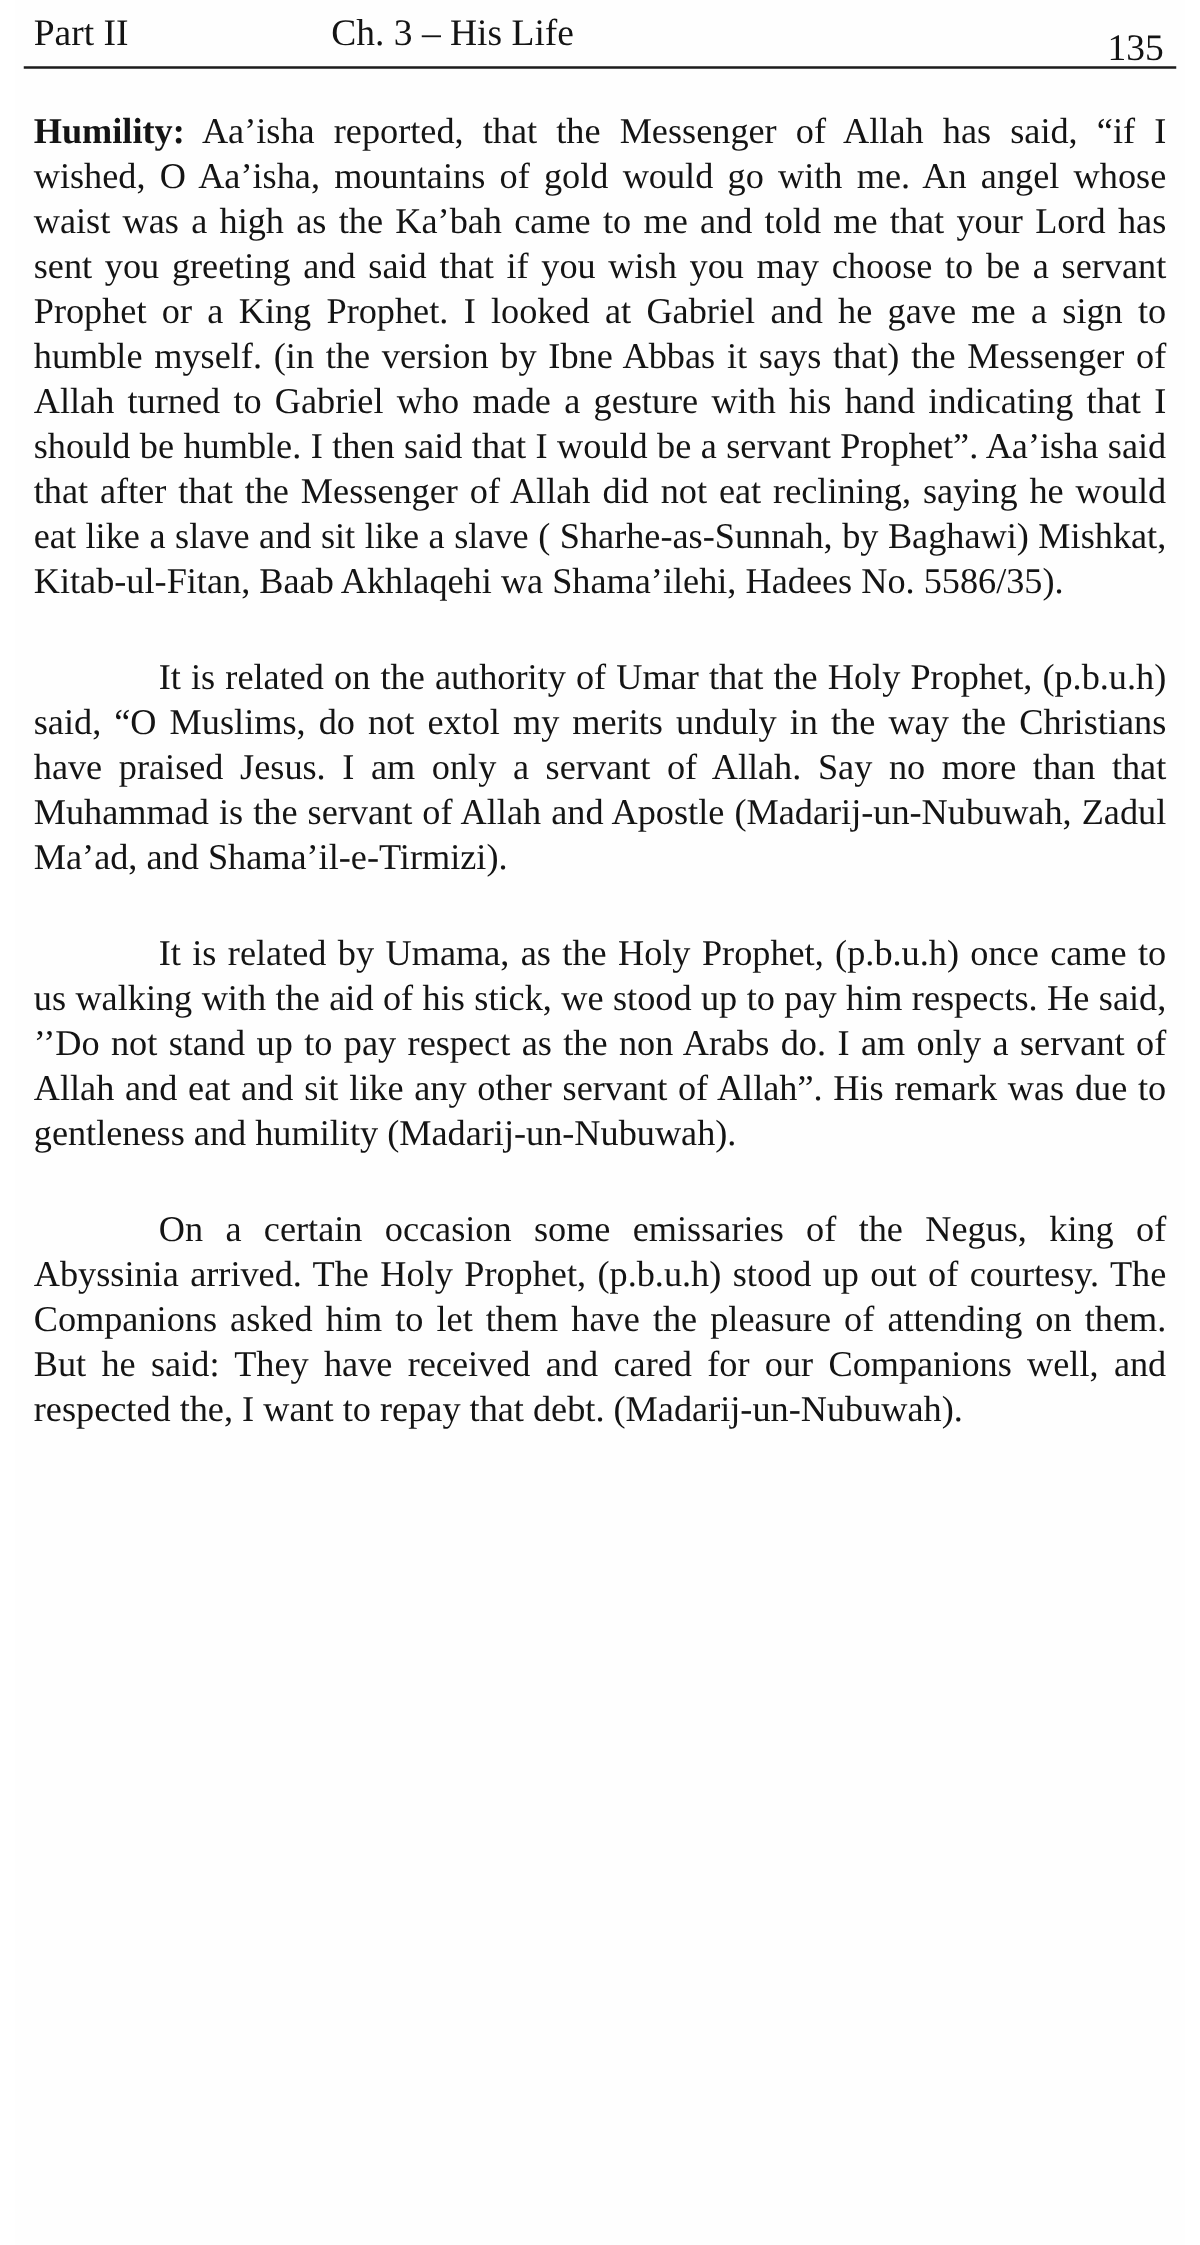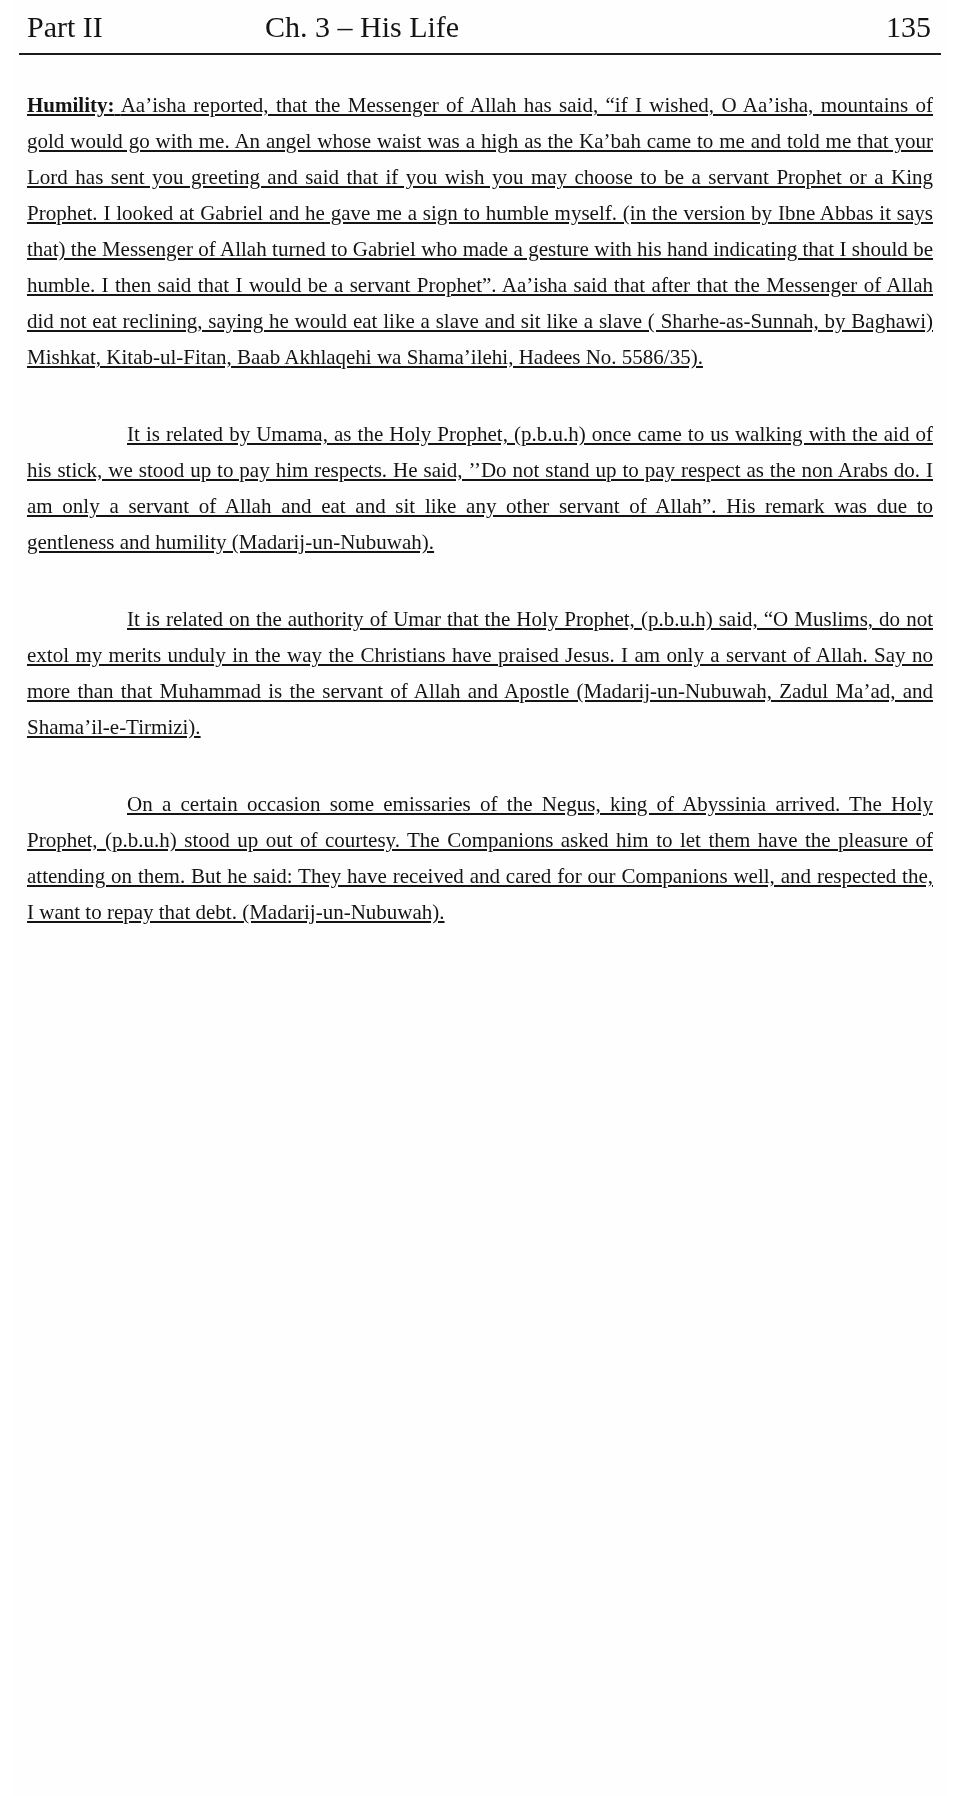--- a/index.html
+++ b/index.html
@@ -16,32 +16,31 @@
     overflow: hidden;
   }
   .page-header {
     position: relative;
     height: 42px;
     font-size: 30px;
     line-height: 38px;
   }
   .hdr-left  { position: absolute; left: 0;     top: 0; }
   .hdr-center{ position: absolute; left: 238px; top: 0; }
-  .hdr-right { position: absolute; right: 2px;  top: 0; }
+  .hdr-right { position: absolute; right: 2px;  top: 12px; }
   .rule {
     border: none;
     border-top: 2px solid #1c1c1c;
     margin: 3px -8px 0 -8px;
   }
   .body-text {
     margin-top: 32px;
-    font-size: 21px;
+    font-size: 29px;
     line-height: 36px;
     text-align: justify;
-    text-decoration: underline;
   }
   .para { margin-bottom: 41px; }
   .para:last-child { margin-bottom: 16px; }
   .para.indent { text-indent: 100px; }
   .para strong { font-weight: bold; }
 </style>
 </head>
 <body>
 
 <div class="page">
@@ -54,22 +53,22 @@
 
   <hr class="rule">
 
   <main class="body-text">
 
     <p class="para">
       <strong>Humility:</strong>
       <span>Aa’isha reported, that the Messenger of Allah has said, “if I wished, O Aa’isha, mountains of gold would go with me. An angel whose waist was a high as the Ka’bah came to me and told me that your Lord has sent you greeting and said that if you wish you may choose to be a servant Prophet or a King Prophet. I looked at Gabriel and he gave me a sign to humble myself. (in the version by Ibne Abbas it says that) the Messenger of Allah turned to Gabriel who made a gesture with his hand indicating that I should be humble. I then said that I would be a servant Prophet”. Aa’isha said that after that the Messenger of Allah did not eat reclining, saying he would eat like a slave and sit like a slave ( Sharhe-as-Sunnah, by Baghawi) Mishkat, Kitab-ul-Fitan, Baab Akhlaqehi wa Shama’ilehi, Hadees No. 5586/35).</span>
     </p>
 
+    <p class="para indent">It is related on the authority of Umar that the Holy Prophet, (p.b.u.h) said, “O Muslims, do not extol my merits unduly in the way the Christians have praised Jesus. I am only a servant of Allah. Say no more than that Muhammad is the servant of Allah and Apostle (Madarij-un-Nubuwah, Zadul Ma’ad, and Shama’il-e-Tirmizi).</p>
+
     <p class="para indent">It is related by Umama, as the Holy Prophet, (p.b.u.h) once came to us walking with the aid of his stick, we stood up to pay him respects. He said, ’’Do not stand up to pay respect as the non Arabs do. I am only a servant of Allah and eat and sit like any other servant of Allah”. His remark was due to gentleness and humility (Madarij-un-Nubuwah).</p>
-
-    <p class="para indent">It is related on the authority of Umar that the Holy Prophet, (p.b.u.h) said, “O Muslims, do not extol my merits unduly in the way the Christians have praised Jesus. I am only a servant of Allah. Say no more than that Muhammad is the servant of Allah and Apostle (Madarij-un-Nubuwah, Zadul Ma’ad, and Shama’il-e-Tirmizi).</p>
 
 
     <p class="para indent">On a certain occasion some emissaries of the Negus, king of Abyssinia arrived. The Holy Prophet, (p.b.u.h) stood up out of courtesy. The Companions asked him to let them have the pleasure of attending on them. But he said: They have received and cared for our Companions well, and respected the, I want to repay that debt. (Madarij-un-Nubuwah).</p>
 
   </main>
 
 </div>
 
 </body></html>

